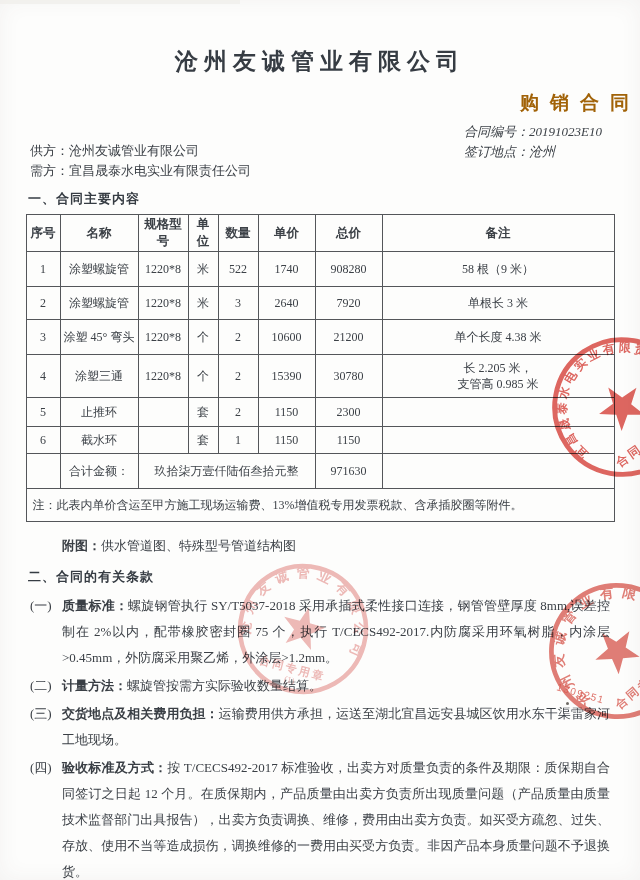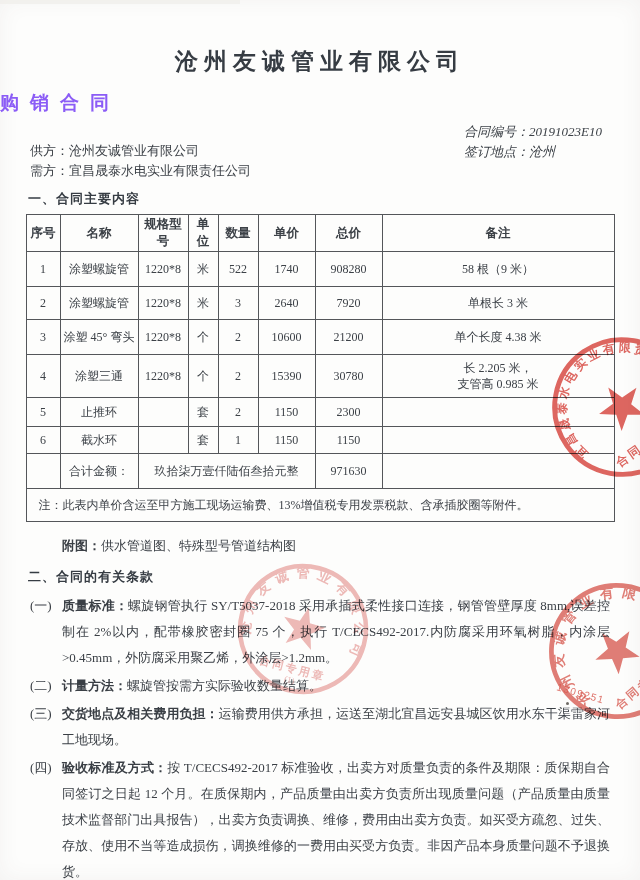--- a/index.html
+++ b/index.html
@@ -11,40 +11,40 @@
   }
   .page::before{
     content:"";position:absolute;left:0;top:0;width:240px;height:4px;
     background:#f1efec;opacity:.9;
   }
   .title-company{
     padding-top:46px;text-align:center;font-size:23px;font-weight:600;
     letter-spacing:6px;color:#363c43;
   }
   .title-doc{
-    margin-top:13px;text-align:left;font-size:19px;font-weight:600;
-    letter-spacing:11px;color:#8b5cf6;
+    margin-top:13px;text-align:right;font-size:19px;font-weight:600;
+    letter-spacing:11px;color:#a16207;
   }
   .info{position:relative;margin:12px 30px 0 30px;height:60px;font-size:13px;}
   .supplier-line{position:absolute;left:0;top:14px;}
   .buyer-line{position:absolute;left:0;top:34px;}
   .meta-block{position:absolute;right:8px;top:-6px;font-style:italic;}
   .meta-line{line-height:20px;font-size:13px;}
   .sec-heading{margin:2px 28px 0 28px;font-size:13px;font-weight:600;letter-spacing:1px;color:#363c43;}
   table.main{
     margin:6px auto 0 auto;width:588px;border-collapse:collapse;table-layout:fixed;
     font-size:12px;text-align:center;color:#3c4147;
   }
   table.main th,table.main td{border:1px solid #54565a;padding:1px 3px;overflow:hidden;}
   table.main th{font-weight:600;height:30px;font-size:12.5px;}
   tr.r0 td{height:32px;} tr.r1 td{height:30px;} tr.r2 td{height:32px;}
   tr.r3 td{height:40px;} tr.r4 td{height:26px;} tr.r5 td{height:24px;}
   tr.total-row td{height:32px;}
   td.remark{white-space:pre-line;line-height:1.35;}
-  tr.note-row td{height:26px;text-align:left;padding:3px 12px;font-size:12px;}
+  tr.note-row td{height:26px;text-align:left;padding:3px 6px;font-size:12px;}
   .attachment-line{margin:15px 30px 0 30px;font-size:13px;}
   .sec2{margin-top:13px;}
   .clauses{margin:7px 30px 0 30px;font-size:13px;}
   .clause{display:flex;line-height:26px;margin-top:2px;}
   .clause-num{flex:0 0 32px;}
   .clause-body{flex:1;text-align:justify;}
   .clause-label{font-weight:600;}
   b.inl{font-weight:600;padding-left:32px;}
   
   .seal{position:absolute;mix-blend-mode:multiply;pointer-events:none;}

